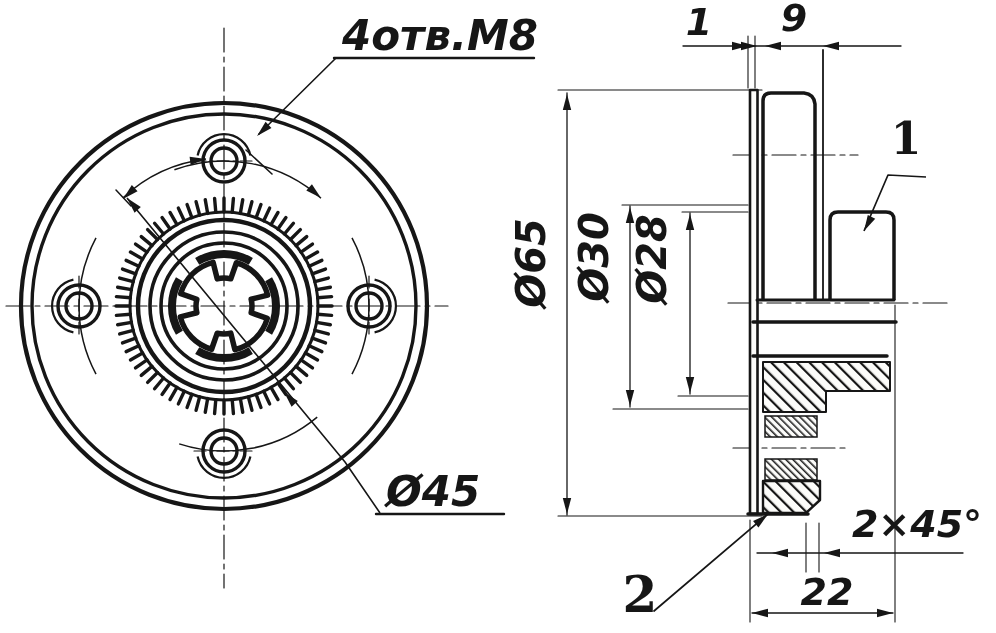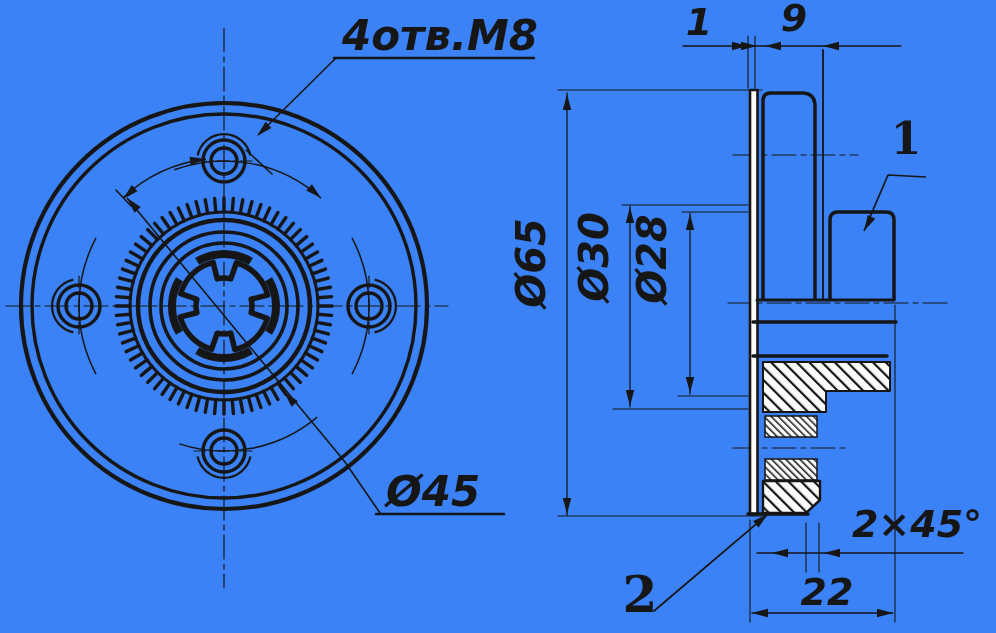--- a/index.html
+++ b/index.html
@@ -1,16 +1,16 @@
 <!DOCTYPE html>
 <html><head>
 <meta charset="utf-8">
 <style>
   html,body{margin:0;padding:0;background:#e8e8e8;}
-  .sheet{width:996px;height:633px;background:#3b82f6;position:relative;margin:0 auto;overflow:hidden;}
+  .sheet{width:996px;height:633px;background:#ffffff;position:relative;margin:0 auto;overflow:hidden;}
   svg{display:block;}
   .dim{font:italic bold 42px "DejaVu Sans", sans-serif; fill:#161616;}
   .dim-s{font:italic bold 38px "DejaVu Sans", sans-serif; fill:#161616;}
   .dim-r{font:italic bold 40px "DejaVu Sans", sans-serif; fill:#161616;}
   .callout{font:bold 44px "DejaVu Serif", serif; fill:#161616;}
   .callout-lg{font:bold 50px "DejaVu Serif", serif; fill:#161616;}
 </style>
 </head>
 <body>
 

